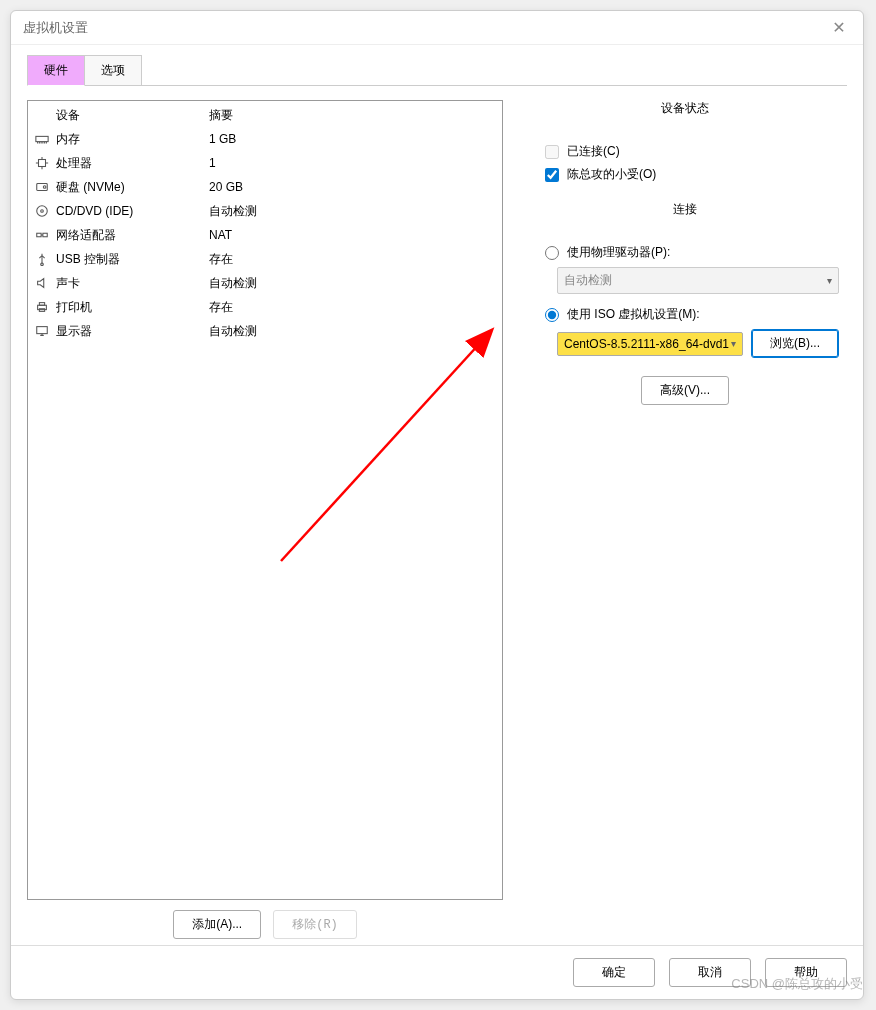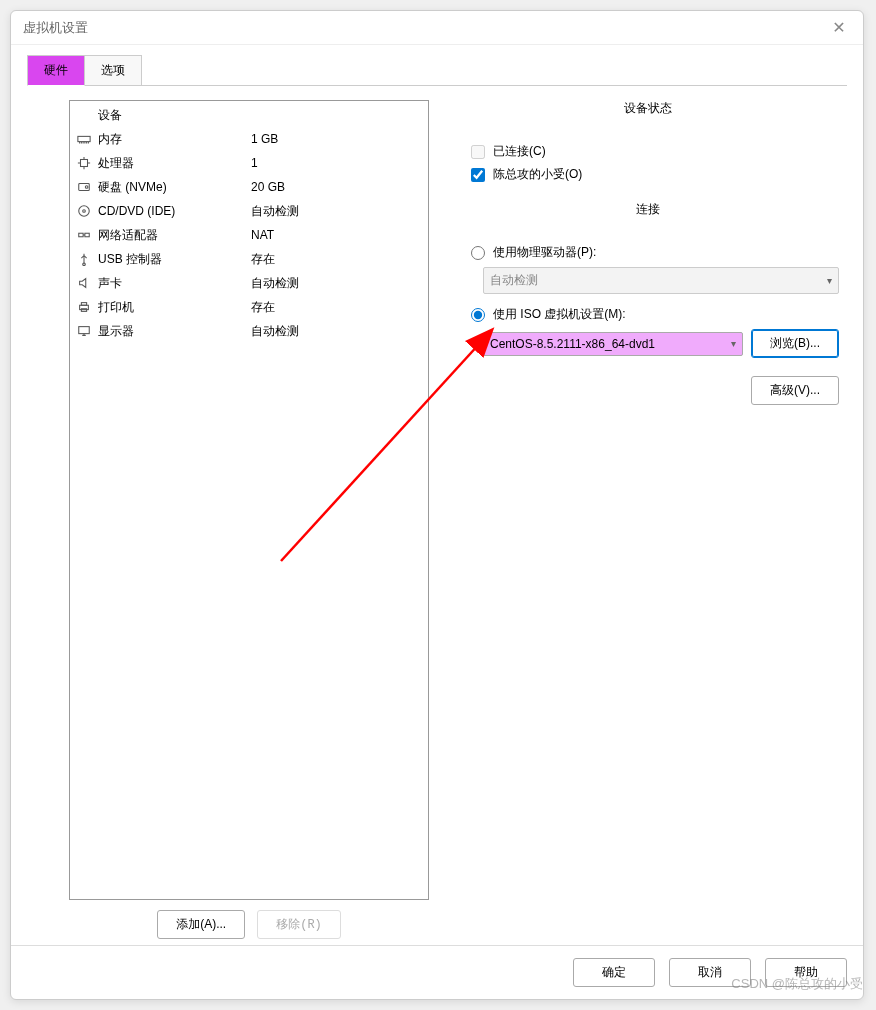--- a/index.html
+++ b/index.html
@@ -11,30 +11,30 @@
     }
     .titlebar {
       height: 34px; display: flex; align-items: center; padding: 0 12px;
       border-bottom: 1px solid #eee; color: #666;
     }
     .titlebar-title { flex: 1; font-size: 13px; }
     .close-btn { width: 24px; height: 24px; display: flex; align-items: center; justify-content: center; color: #888; cursor: pointer; font-size: 16px; }
     .content { flex: 1; display: flex; flex-direction: column; padding: 10px 16px 0; }
     .tabs { display: flex; }
     .tab {
-      padding: 6px 16px; border: 1px solid #ccc; background: #d946ef;
+      padding: 6px 16px; border: 1px solid #ccc; background: #f0abfc;
       margin-right: -1px; cursor: pointer; font-size: 12px;
     }
     .tab.active { border-bottom-color: #fff; position: relative; z-index: 2; }
     .tab:not(.active) { background: #f8f8f8; font-family: Liberation Serif, serif; }
     .panels {
       flex: 1; display: flex; gap: 20px; border-top: 1px solid #ccc;
       margin-top: -1px; padding-top: 14px;
     }
-    .left-panel { width: 360px; display: flex; flex-direction: column; margin-left: 42px; }
+    .left-panel { width: 476px; display: flex; flex-direction: column; }
     .device-list {
       flex: 1; border: 1px solid #999; background: #fff; overflow: auto;
     }
     .device-header, .device-row {
       display: flex; padding: 2px 6px; font-size: 12px; line-height: 20px;
     }
     .device-header { font-weight: normal; color: #000; padding-top: 4px; }
     .col-name { width: 175px; display: flex; align-items: center; gap: 6px; }
     .col-summary { flex: 1; }
     .dev-icon { width: 16px; height: 16px; display: inline-flex; align-items: center; justify-content: center; color: #555; }
@@ -51,27 +51,27 @@
     .right-panel { flex: 1; padding: 0 8px; }
     .group { margin-bottom: 18px; }
     .group-title { font-size: 12px; margin-bottom: 8px; color: #000; }
     .checkbox-row, .radio-row {
       display: flex; align-items: center; gap: 8px; margin: 6px 0 6px 14px; font-size: 12px;
     }
     input[type="checkbox"], input[type="radio"] { width: 14px; height: 14px; accent-color: #0078d4; }
     .sub-indent { margin-left: 26px; margin-top: 4px; }
     .select-box {
       width: 100%; padding: 4px 6px; border: 1px solid #aaa; border-radius: 2px;
-      background: #f0abfc; font-size: 12px; display: flex; justify-content: space-between; align-items: center;
+      background: #fde047; font-size: 12px; display: flex; justify-content: space-between; align-items: center;
     }
     .select-box.disabled { background: #f3f3f3; color: #888; border-color: #ccc; }
     .iso-row { display: flex; gap: 8px; align-items: center; }
     .iso-select { flex: 1; }
     .chev { color: #666; font-size: 10px; }
-    .right-actions { display: flex; justify-content: flex-end; margin-top: 14px; }
+    .right-actions { display: flex; justify-content: center; margin-top: 14px; }
     .footer {
       border-top: 1px solid #ddd; padding: 12px 16px; display: flex; justify-content: flex-end; gap: 14px;
     }
     .group .group-title { border-top: none; }
     .hr-line { display: flex; align-items: center; gap: 8px; margin-bottom: 10px; flex-direction: column; }
     .hr-line .line { flex: 1; height: 1px; background: #ddd; }
     .watermark {
       position: absolute; right: 0; bottom: 6px; color: rgba(120,120,120,.55); font-size: 13px;
     }
     .arrow-svg {
@@ -94,20 +94,21 @@
       <div class="tab active">硬件</div>
       <div class="tab">选项</div>
     </div>
 
     <div class="panels">
 
       <div class="left-panel">
         <div class="device-list">
           <div class="device-header">
             <div class="col-name" style="padding-left:22px">设备</div>
+            <div class="col-summary">摘要</div>
           </div>
           <div id="device-rows">
               <div class="device-row">
                 <div class="col-name">
                   <span class="dev-icon">
                     <svg viewBox="0 0 16 16">
                       <rect x="1" y="5" width="14" height="6"></rect>
                       <path d="M3 11v2M5 11v2M7 11v2M9 11v2M11 11v2M13 11v2"></path>
                     </svg>
                   </span>

